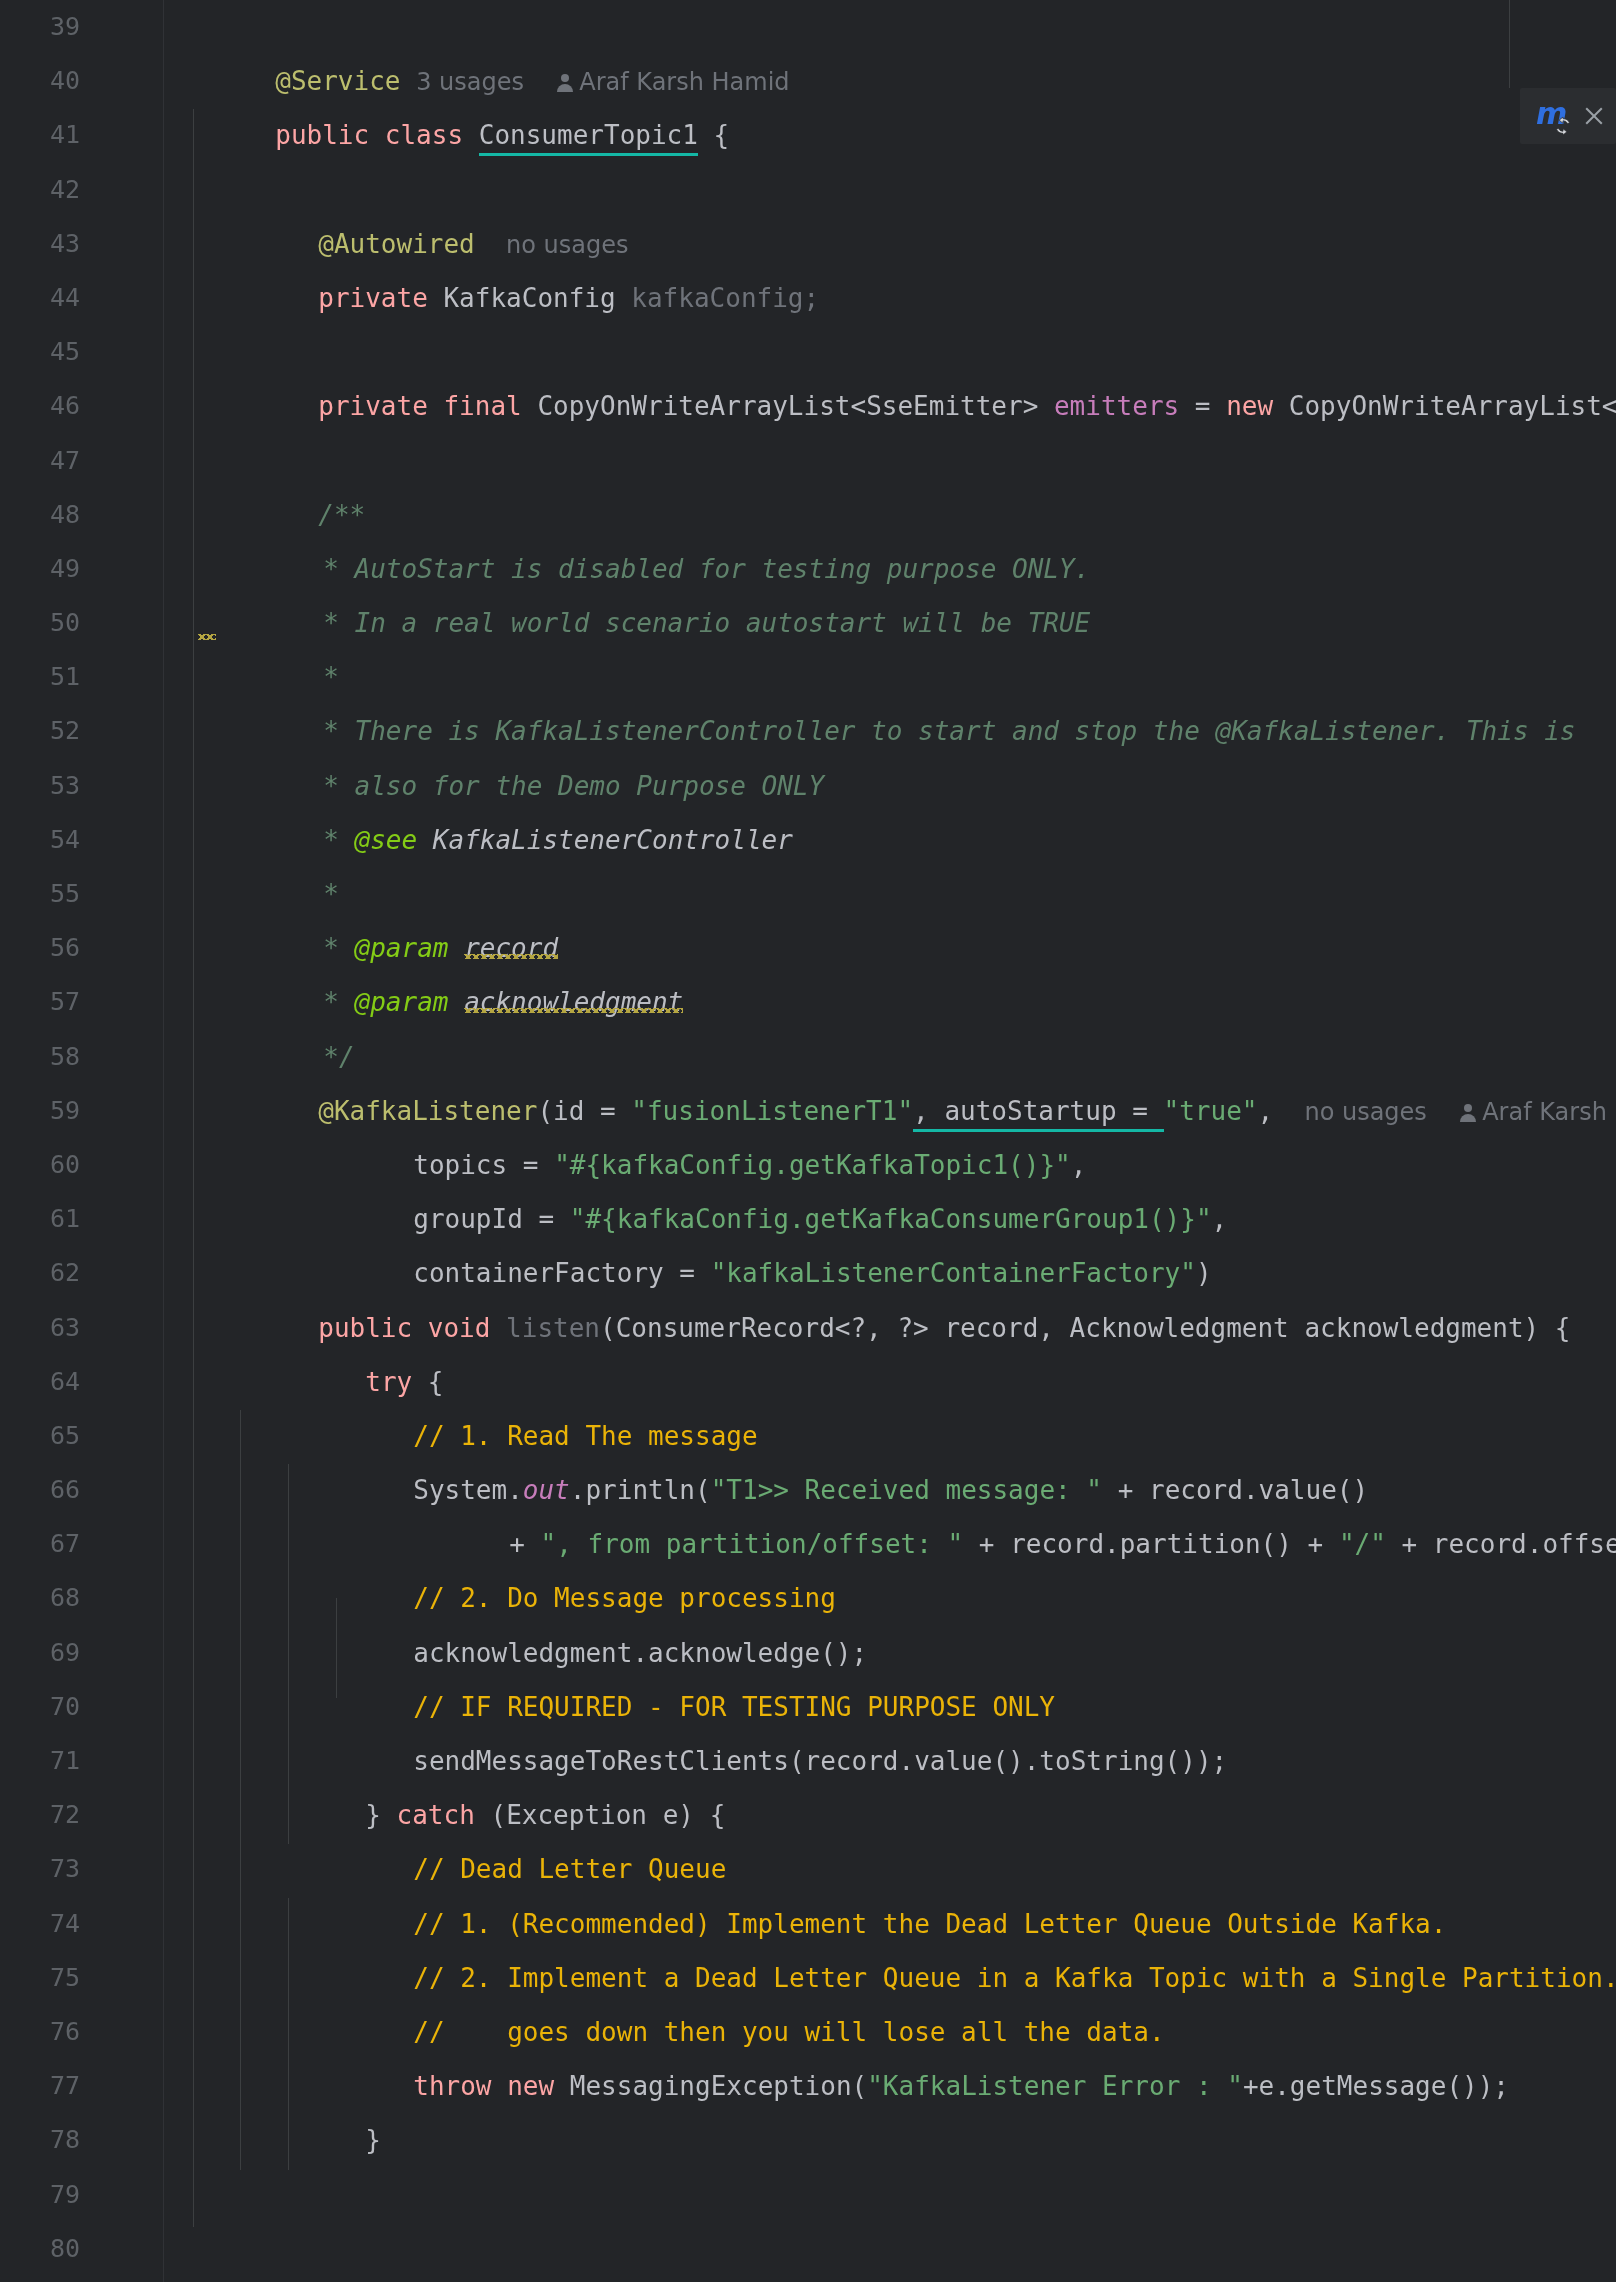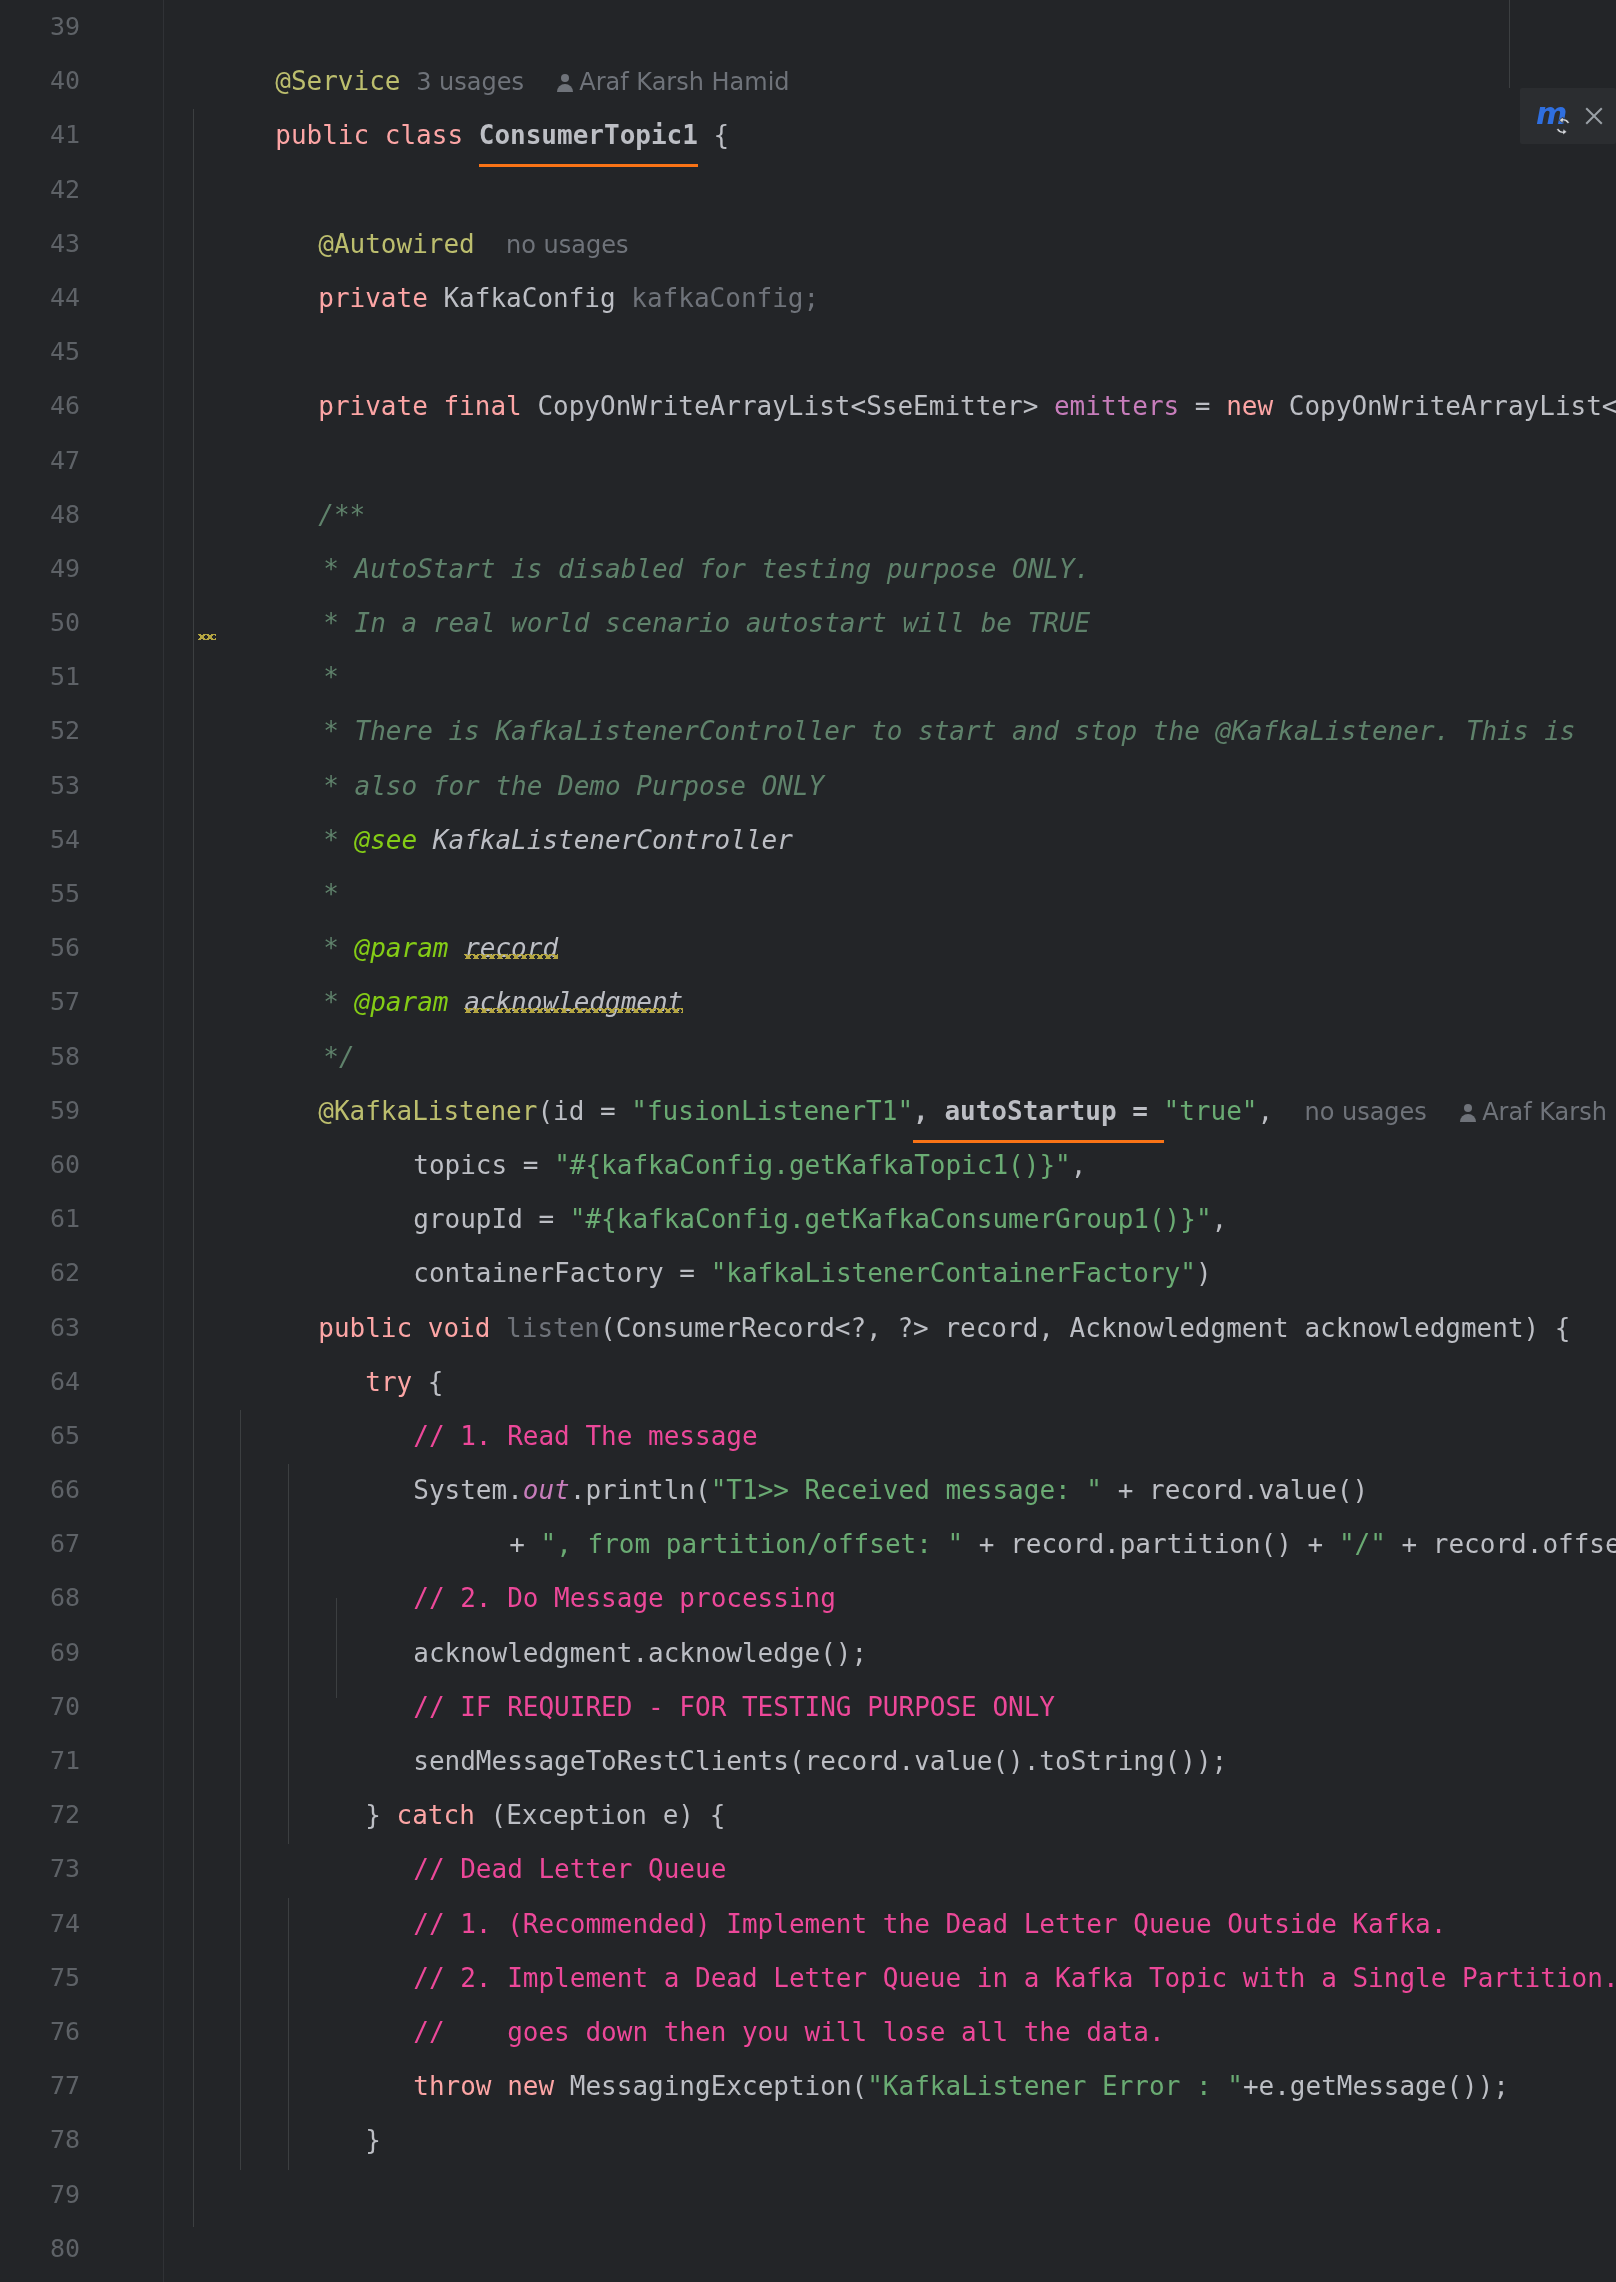--- a/index.html
+++ b/index.html
@@ -75,21 +75,21 @@
   }
 
   
   .kw        { color: #fca5a5; }          
   .ann       { color: #bcbe6e; }          
   .type      { color: #bcbec4; }          
   .cls       { color: #bcbec4; }
   .fld       { color: #c77dbb; }          
   .static    { color: #c77dbb; font-style: italic; }
   .str       { color: #6aab73; }          
-  .cmt       { color: #ec4899; }          
+  .cmt       { color: #eab308; }          
   .doc       { color: #5f826b; font-style: italic; } 
   .doctag    { color: #84cc16; font-style: italic; }
   .docval    { color: #bcbec4; font-style: italic; }
   .plain     { color: #bcbec4; }
   .dim       { color: #6f737a; }
 
   
   .hint {
     color: #6f737a;
     font-size: 24px;
@@ -112,23 +112,22 @@
   .hint .person::after {
     content:"";
     position:absolute; left:2px; top:11px;
     width:16px; height:8px;
     border-radius: 8px 8px 0 0;
     background:#6f737a;
   }
 
   
   .uline-yellow {
-    border-bottom: 3px solid #f97316;
-    padding-bottom: 14px;
-    font-weight: bold;
+    border-bottom: 3px solid #14b8a6;
+    padding-bottom: 3px;
   }
 
   
   .squig {
     position: relative;
   }
   .squig::after {
     content: "";
     position: absolute;
     left: 0; right: 0; bottom: 4px;

